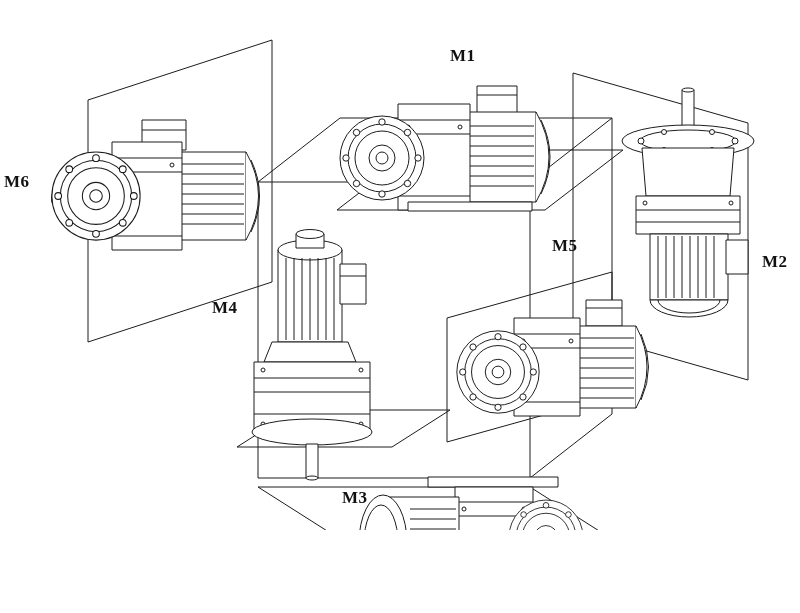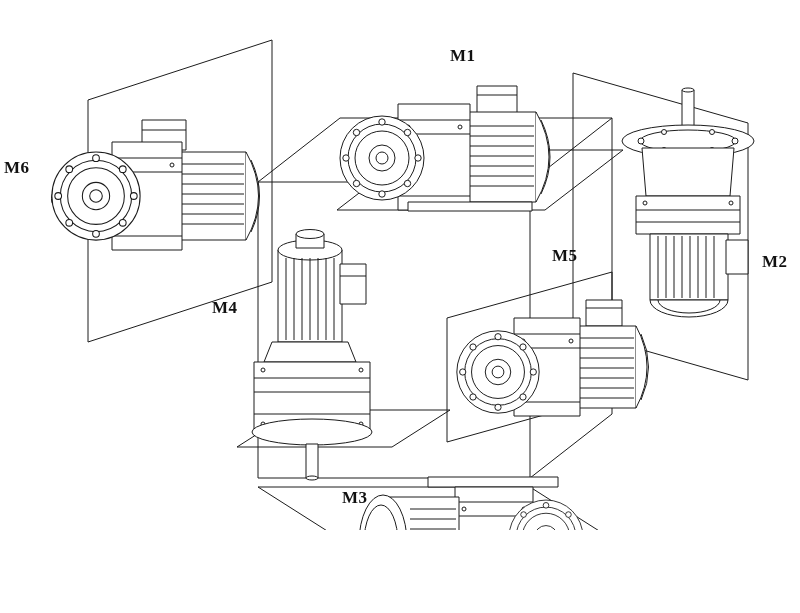--- a/index.html
+++ b/index.html
@@ -175,16 +175,16 @@
     <polygon points="540,531 612,536 612,546 540,547"></polygon>
     <ellipse cx="612" cy="541" rx="2.5" ry="5"></ellipse>
     <use href="#flange" transform="translate(546,537) scale(0.88)"></use>
   </g>
 </svg>
 
   <div class="pos-label" style="left:450px; top:46px">M1</div>
   <div class="pos-label" style="left:762px; top:252px">M2</div>
   <div class="pos-label" style="left:342px; top:488px">M3</div>
   <div class="pos-label" style="left:212px; top:298px">M4</div>
-  <div class="pos-label" style="left:552px; top:246px">M5</div>
-  <div class="pos-label" style="left:4px;   top:158px">M6</div>
+  <div class="pos-label" style="left:552px; top:236px">M5</div>
+  <div class="pos-label" style="left:4px;   top:172px">M6</div>
 
 </div>
 
 </body></html>

